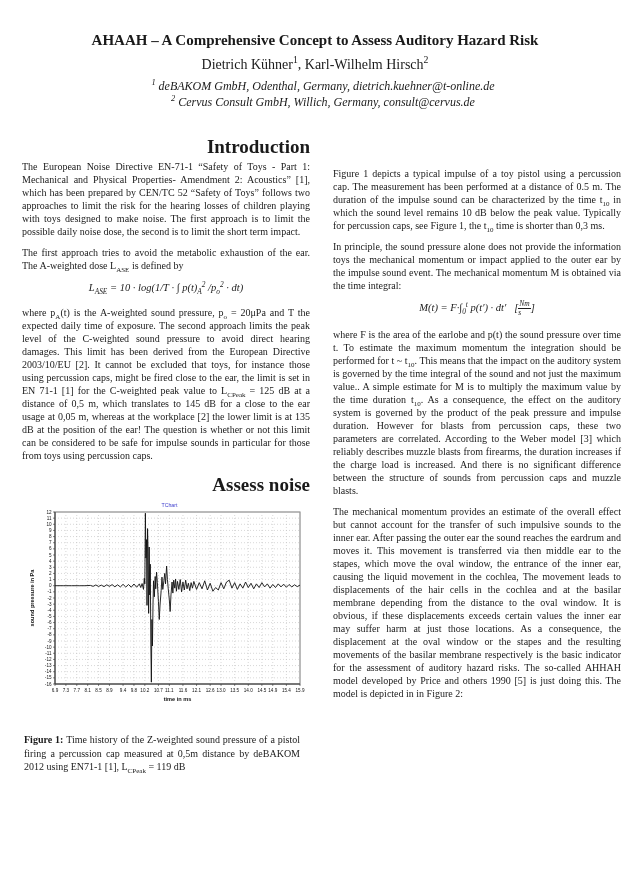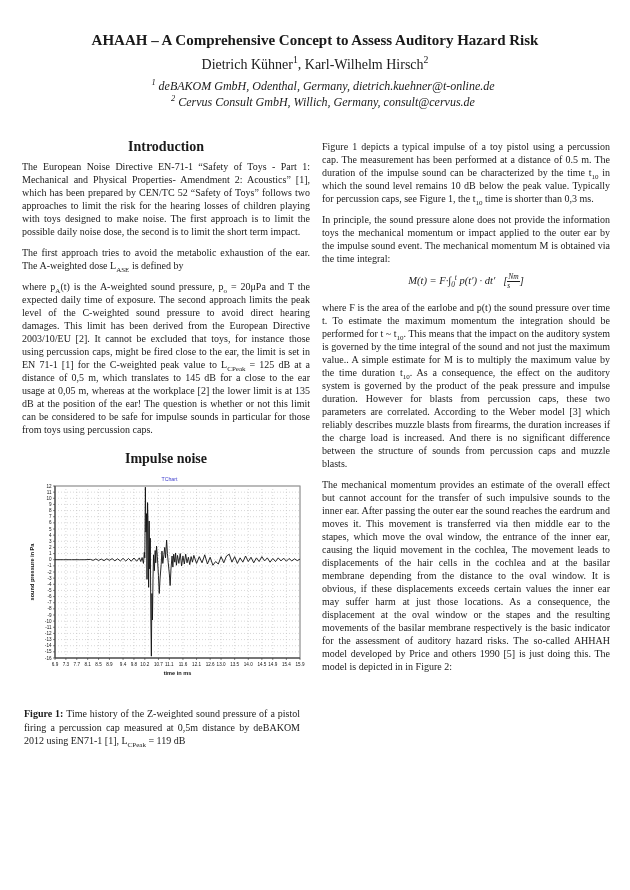--- a/index.html
+++ b/index.html
@@ -11,22 +11,22 @@
   }
   .header{position:absolute;top:32px;left:0;width:630px;text-align:center;}
   .paper-title{font-size:15px;font-weight:bold;margin:0 0 8px 0;}
   .authors{font-size:14px;margin:0 0 6px 0;}
   .affil{font-size:12px;font-style:italic;margin:0 0 1px 16px;}
   sup{font-size:70%;line-height:0;}
   sub{font-size:70%;line-height:0;}
 
   .col{position:absolute;top:140px;width:288px;font-size:10px;line-height:13px;text-align:justify;}
   .col-left{left:22px;}
-  .col-right{left:322px;}
-  h2{font-size:14px;font-weight:bold;margin:0 0 7px 0;text-align:center;}
+  .col-right{left:333px;margin-top:27px;}
+  h2{font-size:19px;font-weight:bold;margin:0 0 7px 0;text-align:right;}
   h2.spaced{margin-top:16px;}
   p{margin:0 0 8px 0;}
   .formula{
     text-align:center;font-style:italic;font-size:10.5px;
     margin:4px 0 10px 0;line-height:16px;
   }
   .stack{display:inline-block;vertical-align:middle;text-align:left;font-size:7.5px;line-height:1.1;font-style:italic;}
   .stack .num{display:block;border-bottom:0.8px solid #1a1a1a;padding:0 1px;}
   .stack .den{display:block;}
 
@@ -43,22 +43,23 @@
     <div class="paper-title">AHAAH – A Comprehensive Concept to Assess Auditory Hazard Risk</div>
     <div class="authors">Dietrich Kühner<sup>1</sup>, Karl-Wilhelm Hirsch<sup>2</sup></div>
     <div class="affil"><sup>1</sup> deBAKOM GmbH, Odenthal, Germany, dietrich.kuehner@t-online.de</div>
     <div class="affil"><sup>2</sup> Cervus Consult GmbH, Willich, Germany, consult@cervus.de</div>
   </div>
 
   <div class="col col-left">
     <h2>Introduction</h2>
     <p>The European Noise Directive EN-71-1 “Safety of Toys - Part 1: Mechanical and Physical Properties- Amendment 2: Acoustics” [1], which has been prepared by CEN/TC 52 “Safety of Toys” follows two approaches to limit the risk for the hearing losses of children playing with toys designed to make noise. The first approach is to limit the possible daily noise dose, the second is to limit the short term impact.</p>
     <p>The first approach tries to avoid the metabolic exhaustion of the ear. The A-weighted dose L<sub>ASE</sub> is defined by</p>
+    <div class="formula">L<sub>ASE</sub> = 10 · log(1/T · ∫ p(t)<sub>A</sub><sup>2</sup> /p<sub>o</sub><sup>2</sup> · dt)</div>
     <p>where p<sub>A</sub>(t) is the A-weighted sound pressure, p<sub>o</sub> = 20μPa and T the expected daily time of exposure. The second approach limits the peak level of the C-weighted sound pressure to avoid direct hearing damages. This limit has been derived from the European Directive 2003/10/EU [2]. It cannot be excluded that toys, for instance those using percussion caps, might be fired close to the ear, the limit is set in EN 71-1 [1] for the C-weighted peak value to L<sub>CPeak</sub> = 125 dB at a distance of 0,5 m, which translates to 145 dB for a close to the ear usage at 0,05 m, whereas at the workplace [2] the lower limit is at 135 dB at the position of the ear! The question is whether or not this limit can be considered to be safe for impulse sounds in particular for those from toys using percussion caps.</p>
-    <h2 class="spaced">Impulse noise</h2>
+    <h2 class="spaced">Assess noise</h2>
     <div class="figure">
       <div class="chart-wrap" id="chart"><svg width="278" height="226" viewBox="0 0 278 226">
             <rect x="28" y="14" width="245" height="172" fill="#ffffff" stroke="#777777" stroke-width="1"></rect>
             <line x1="28" y1="14" x2="273" y2="14" stroke="#bdbdbd" stroke-width="0.6" stroke-dasharray="1,2"></line>
             <line x1="28" y1="20.142857142857142" x2="273" y2="20.142857142857142" stroke="#bdbdbd" stroke-width="0.6" stroke-dasharray="1,2"></line>
             <line x1="28" y1="26.285714285714285" x2="273" y2="26.285714285714285" stroke="#bdbdbd" stroke-width="0.6" stroke-dasharray="1,2"></line>
             <line x1="28" y1="32.42857142857143" x2="273" y2="32.42857142857143" stroke="#bdbdbd" stroke-width="0.6" stroke-dasharray="1,2"></line>
             <line x1="28" y1="38.57142857142857" x2="273" y2="38.57142857142857" stroke="#bdbdbd" stroke-width="0.6" stroke-dasharray="1,2"></line>
             <line x1="28" y1="44.714285714285715" x2="273" y2="44.714285714285715" stroke="#bdbdbd" stroke-width="0.6" stroke-dasharray="1,2"></line>
             <line x1="28" y1="50.857142857142854" x2="273" y2="50.857142857142854" stroke="#bdbdbd" stroke-width="0.6" stroke-dasharray="1,2"></line>

